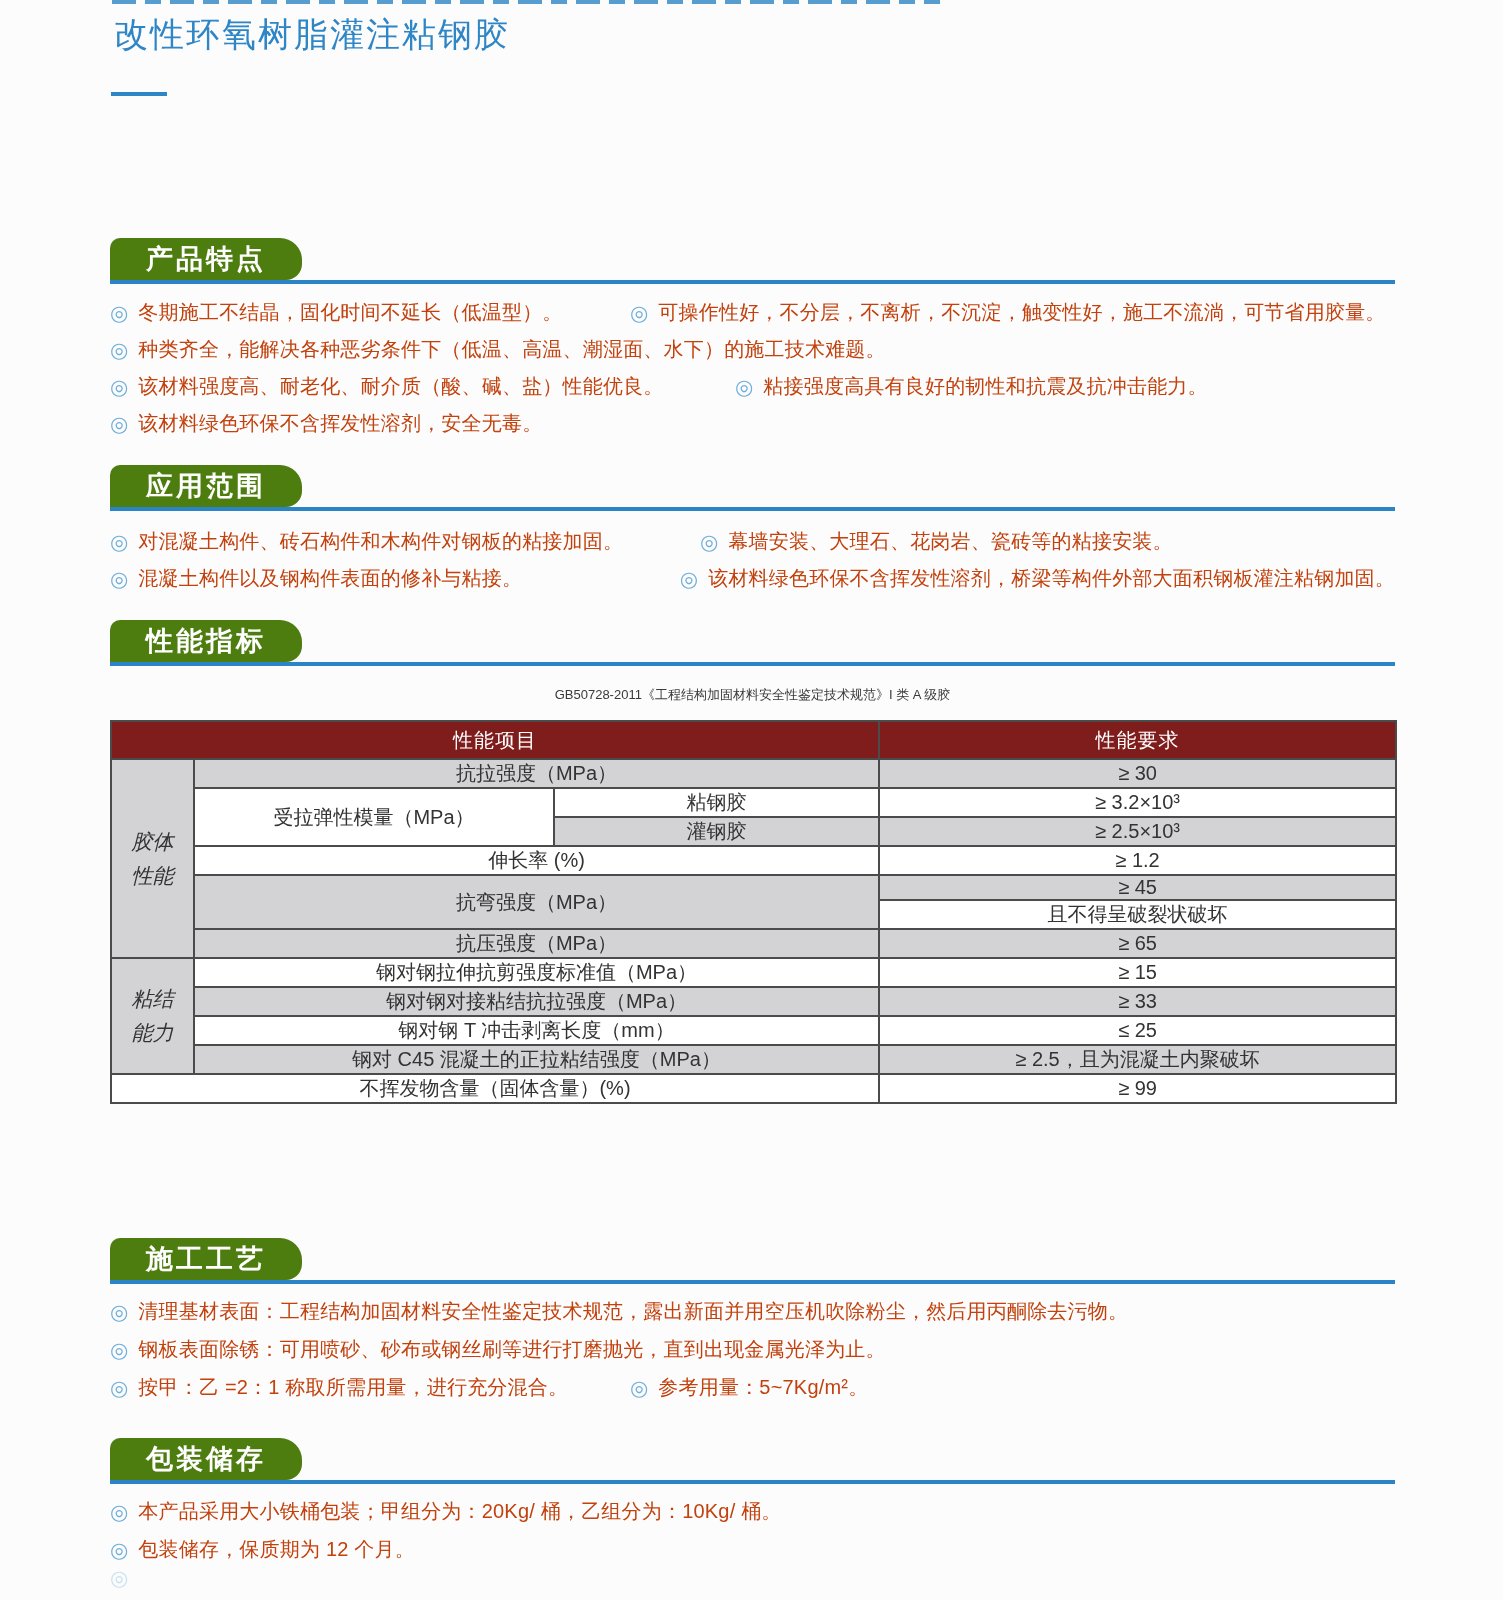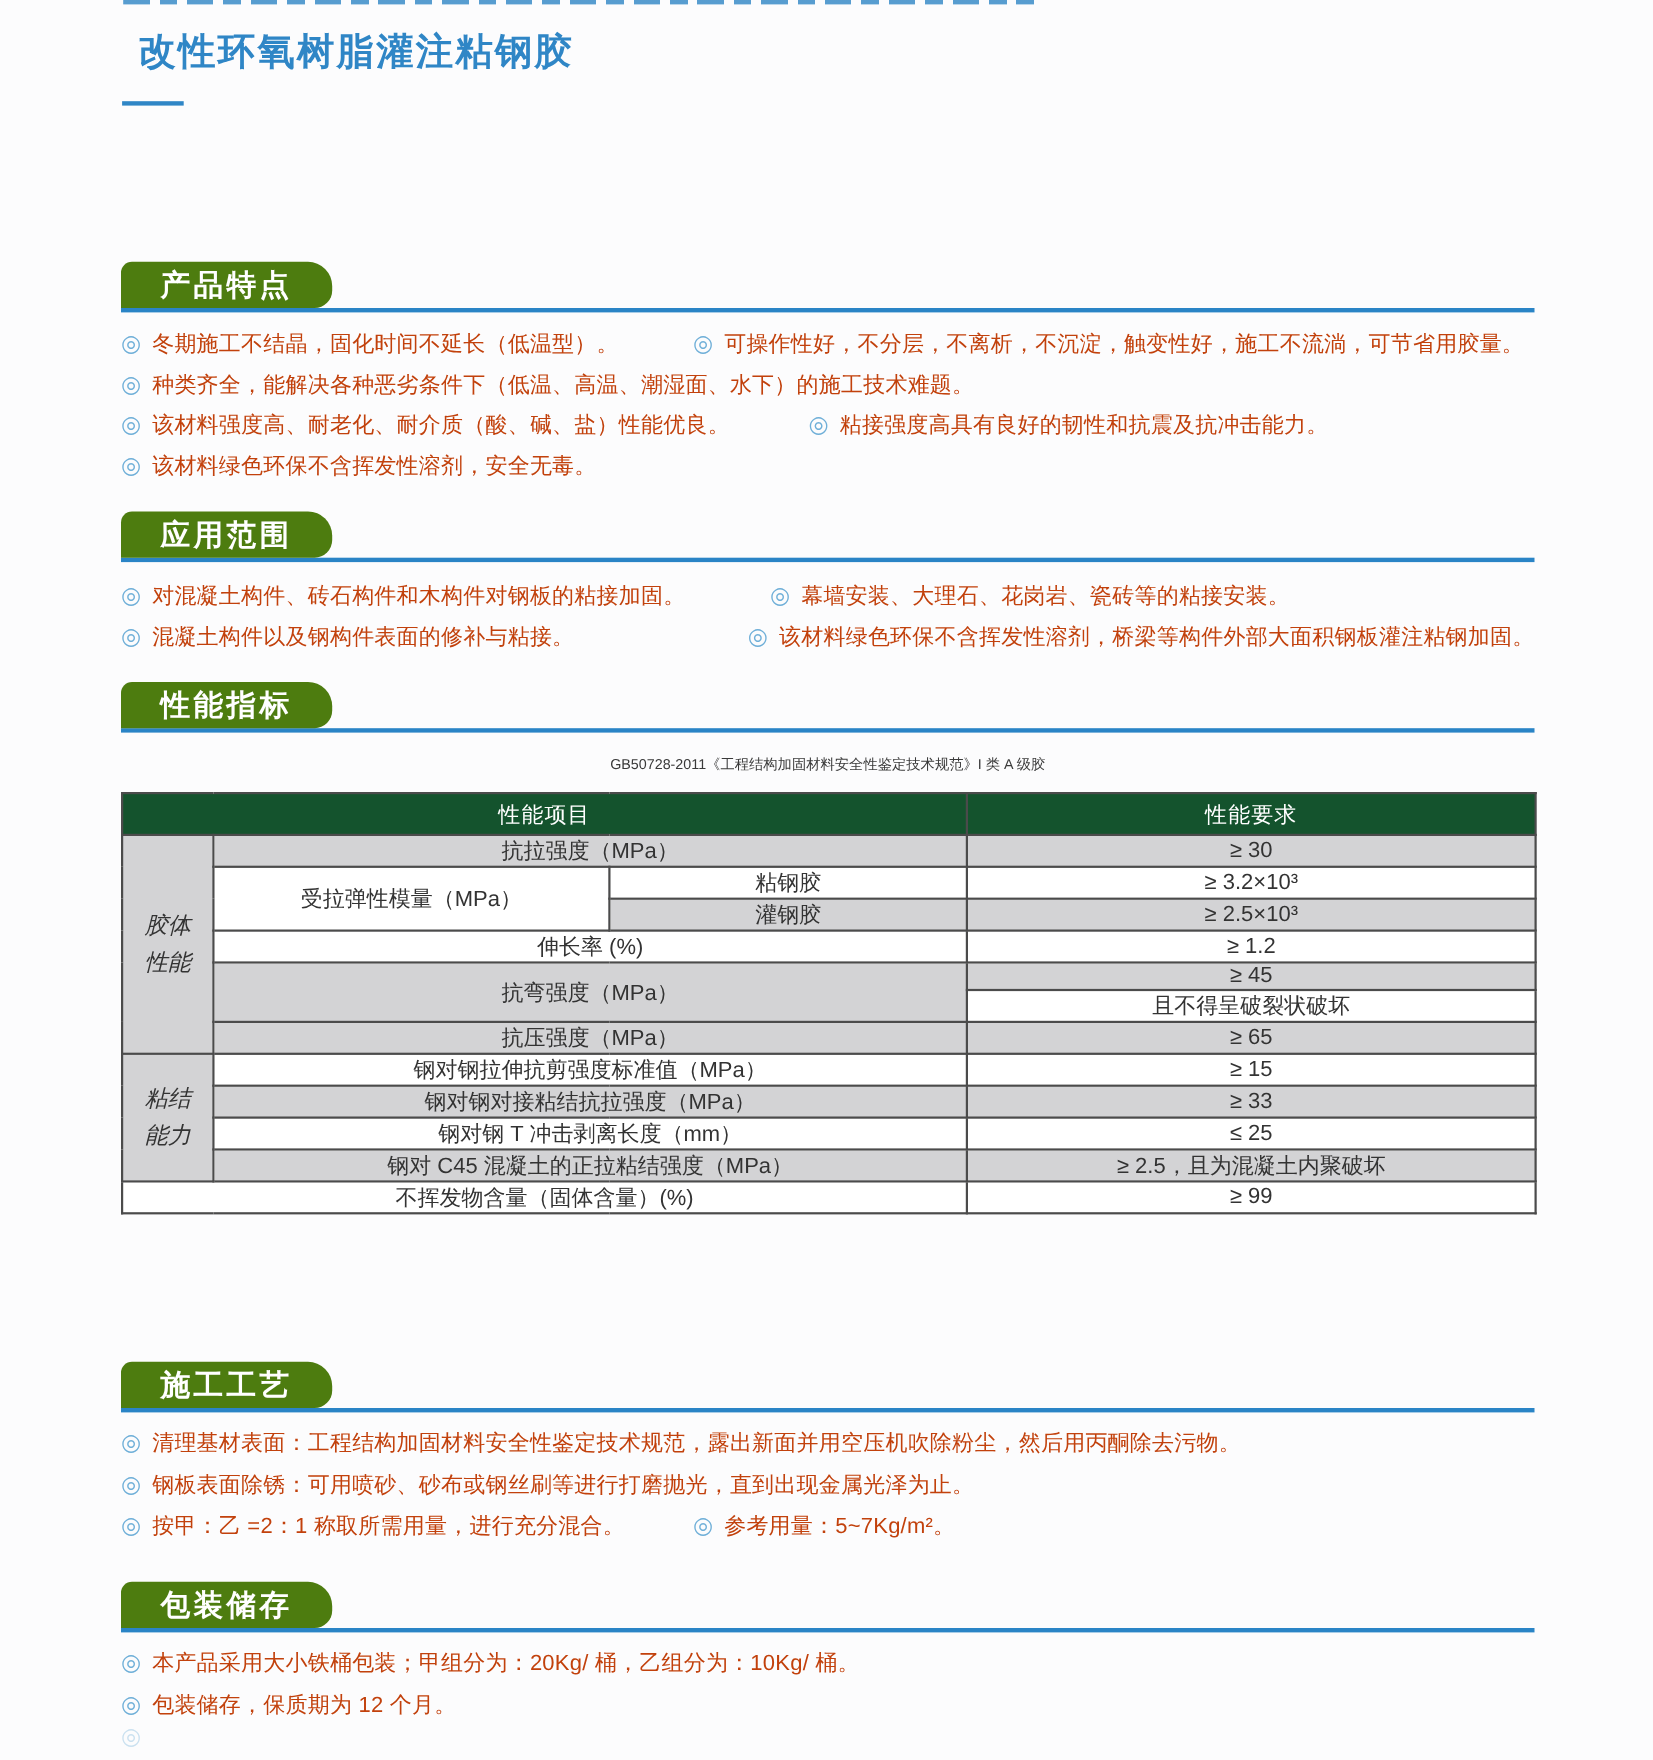--- a/index.html
+++ b/index.html
@@ -13,22 +13,22 @@
   .page { position:relative; width:1503px; height:1600px; }
 
   
   .top-clip {
     position:absolute; top:0; left:112px; width:828px; height:4px;
     background:repeating-linear-gradient(90deg,#3a8cc8 0 24px, transparent 24px 33px, #3a8cc8 33px 49px, transparent 49px 58px);
     opacity:.85;
   }
 
   .title {
-    position:absolute; top:8px; left:110px; margin:16px;
-    font-size:34px; font-weight:bold; letter-spacing:2px; color:#2f86c6;
+    position:absolute; top:8px; left:110px; margin:4px;
+    font-size:34px; font-weight:normal; letter-spacing:2px; color:#2f86c6;
   }
   .title-underline {
     position:absolute; top:92px; left:111px; width:56px; height:4px; background:#2f86c6;
   }
 
   .intro { position:absolute; top:128px; left:148px; width:1248px; }
   .intro p { margin:0; font-size:19.5px; line-height:42px; letter-spacing:0.3px; color:#3e3e3e; }
 
   .sec { position:absolute; left:110px; width:1285px; }
   .sec-header { width:100%; height:46px; border-bottom:4px solid #2a84c6; }
@@ -48,21 +48,21 @@
   .ring { color:#6fafd8; font-size:21px; margin-right:10px; line-height:1; }
   .btext { color:#c2410c; letter-spacing:0.2px; }
 
   .std-note { margin-top:16px; width:100%; text-align:center; font-size:13px; line-height:26px; color:#3a3a3a; }
 
   table.perf { margin-top:12px; width:1285px; border-collapse:collapse; table-layout:fixed; }
   table.perf td {
     border:2px solid #4b4b4b; text-align:center; vertical-align:middle;
     font-size:20px; color:#333; height:24px; padding:0 4px; overflow:hidden;
   }
-  table.perf tr.hdr td { background:#14532d; color:#fff; height:38px; letter-spacing:1px; }
+  table.perf tr.hdr td { background:#7f1d1d; color:#fff; height:38px; letter-spacing:1px; }
   td.gray { background:#d3d3d5; }
   td.white { background:#ffffff; }
   td.group { background:#d3d3d5;font-style:italic; }
   td.group .vtxt { display:inline-block; width:46px; word-break:break-all; line-height:34px; font-size:21px; }
 
   .faint-ring {
     position:absolute; left:110px; top:1566px; color:#6fafd8; opacity:.35; font-size:21px;
   }
 </style>
 </head>

